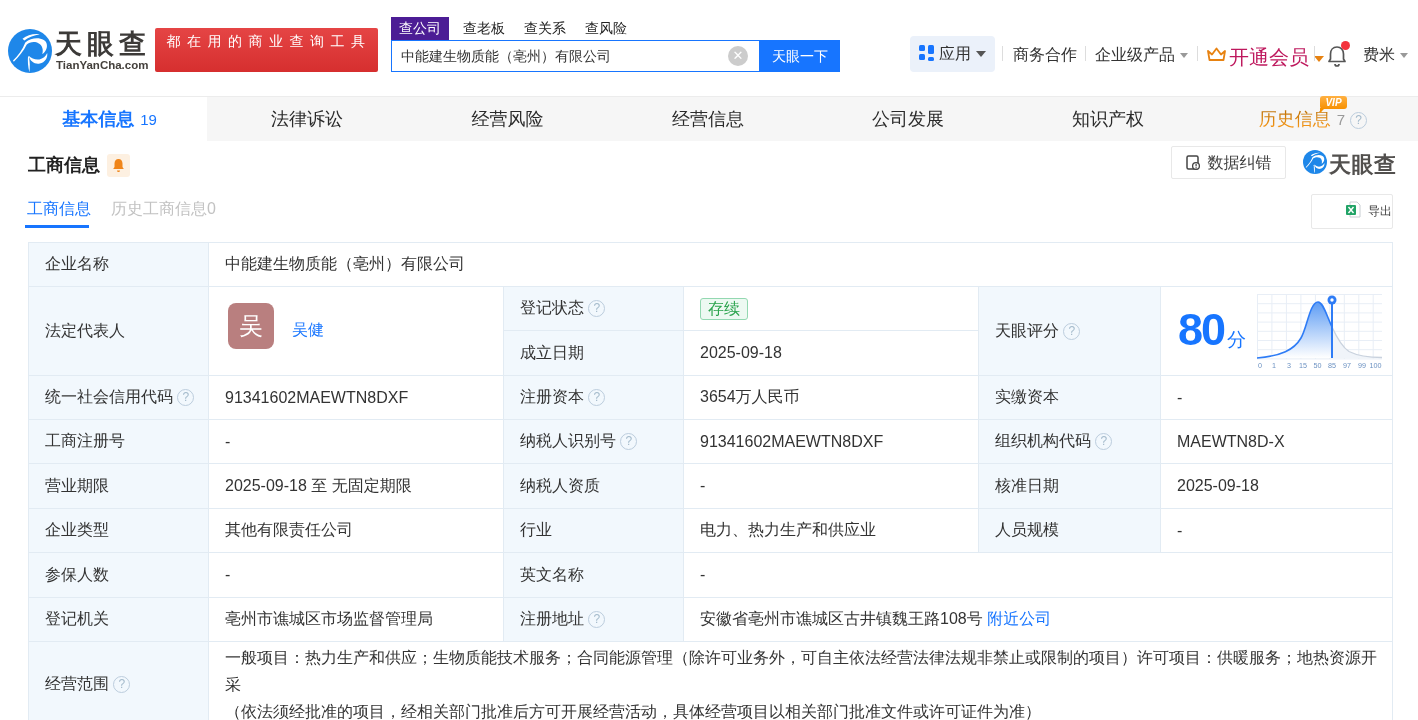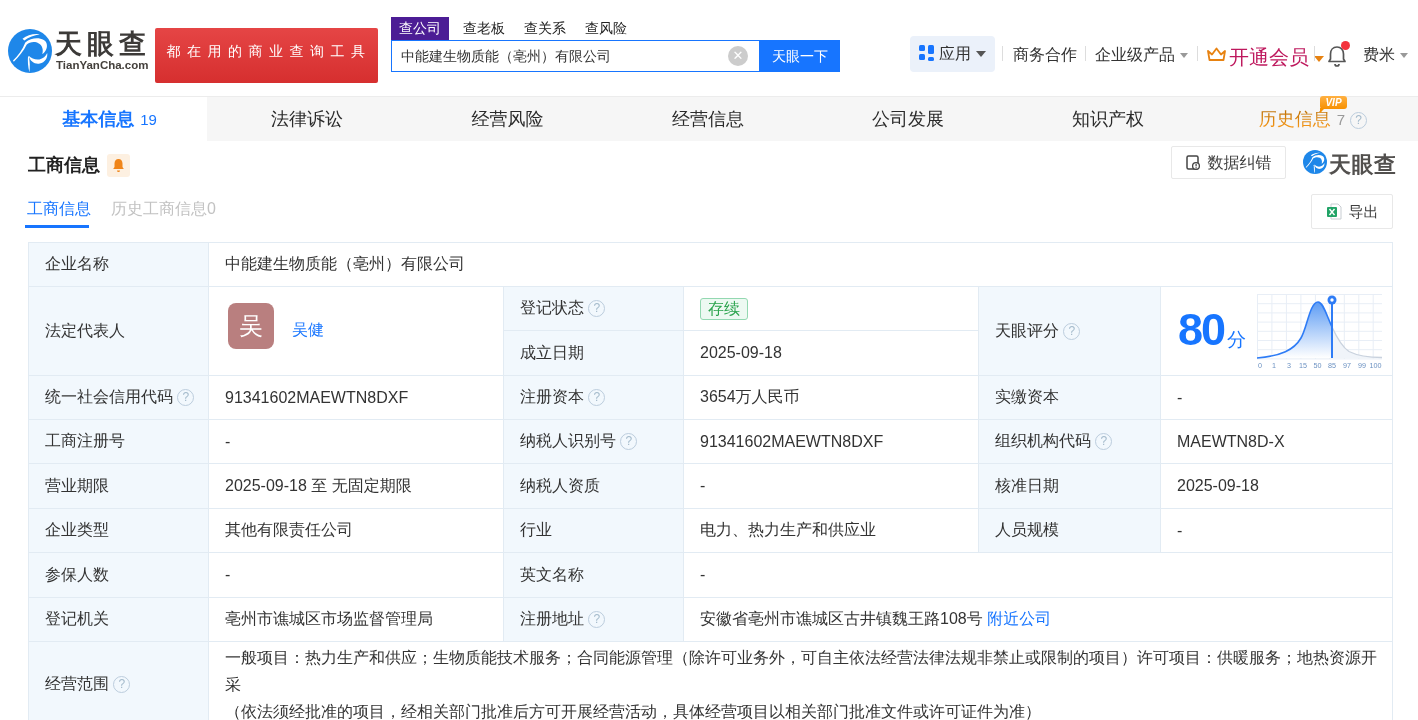--- a/index.html
+++ b/index.html
@@ -2,21 +2,21 @@
 <html><head><meta charset="utf-8">
 <style>
 *{margin:0;padding:0;box-sizing:border-box}
 html,body{width:1418px;height:720px;background:#fff;font-family:"Liberation Sans",sans-serif;color:#333;overflow:hidden}
 #page{position:relative;width:1418px;height:720px}
 .abs{position:absolute}
 
 #hdr{position:absolute;left:0;top:0;width:1418px;height:97px;background:#fff;border-bottom:1px solid #ececec}
 #logoTxt{left:55px;top:31px;font-size:27px;line-height:27px;font-weight:bold;color:#3c3a38;letter-spacing:5px}
 #logoSub{left:56px;top:60px;font-size:11.5px;line-height:11.5px;font-weight:bold;color:#44403c;letter-spacing:0px}
-#redbox{left:155px;top:28px;width:223px;height:55px;background:linear-gradient(#e54545,#d62f2f);border-radius:2px;color:#fff;text-align:center;padding-top:13px}
+#redbox{left:155px;top:28px;width:223px;height:44px;background:linear-gradient(#e54545,#d62f2f);border-radius:2px;color:#fff;text-align:center;padding-top:3px}
 #redbox .l1{font-size:14px;letter-spacing:6.5px;margin-left:5px;line-height:20px}
 #redbox .l2{font-size:14px;letter-spacing:0.3px;line-height:19px}
 
 #stabs{left:391px;top:17px;height:23px;font-size:14px}
 .stab{display:inline-block;vertical-align:top;line-height:23px;margin-right:19px;color:#222}
 .stab.on{background:#4c1d95;color:#fff;width:58px;text-align:center;margin-right:14px}
 #sinput{left:391px;top:40px;width:369px;height:32px;border:1px solid #1775ff;font-size:14px;color:#333;line-height:30px;padding-left:9px;background:#fff}
 #sclear{left:728px;top:46px;width:20px;height:20px;border-radius:50%;background:#ccc;color:#fff;font-size:13px;text-align:center;line-height:19px}
 #sbtn{left:760px;top:40px;width:80px;height:32px;background:#1775ff;color:#fff;font-size:14px;text-align:center;line-height:32px}
 
@@ -38,21 +38,21 @@
 
 #shTitle{left:28px;top:153px;font-size:18px;font-weight:bold;color:#222}
 #shBell{left:107px;top:154px;width:23px;height:23px;background:#fdf0e1;border-radius:3px}
 #fixBtn{left:1171px;top:146px;width:115px;height:33px;border:1px solid #e8e8e8;border-radius:2px;font-size:16px;color:#404040;text-align:center;line-height:31px}
 #minilogo{left:1303px;top:150px}
 #minilogoTxt{left:1329px;top:150px;font-size:22px;font-weight:bold;color:#52504e;letter-spacing:0.5px}
 
 #stab1{left:27px;top:199px;font-size:16px;color:#1775ff}
 #stab1u{left:25px;top:225px;width:64px;height:3px;background:#1775ff}
 #stab2{left:111px;top:199px;font-size:16px;color:#c2c2c2}
-#expBtn{left:1311px;top:194px;width:82px;height:35px;border:1px solid #e8e8e8;border-radius:2px;font-size:15px;color:#404040;text-align:center;line-height:33px}
+#expBtn{left:1311px;top:194px;width:82px;height:35px;border:1px solid #e8e8e8;border-radius:2px;font-size:12px;color:#404040;text-align:right;line-height:33px}
 
 #tbl{position:absolute;left:28px;top:242px;border-collapse:collapse;table-layout:fixed}
 #tbl td{border:1px solid #e2ebf3;font-size:16px;color:#333;padding:2px 2px 2px 16px;vertical-align:middle}
 #tbl td.lb{background:#f2f8fd}
 .lnk{color:#1775ff;text-decoration:none}
 #avatar{display:inline-block;width:46px;height:46px;border-radius:8px;background:#b97f7f;color:#fff;font-size:24px;text-align:center;line-height:46px;vertical-align:middle;margin-left:3px;position:relative;top:-5px}
 #tag{display:inline-block;border:1px solid #93d8b1;background:#edf9f2;color:#2ca44e;font-size:16px;line-height:20px;padding:0 7px;border-radius:3px}
 #score80{font-size:45px;font-weight:bold;color:#1775ff;letter-spacing:-2px}
 #scoreFen{font-size:19px;color:#1775ff}
 </style></head>

